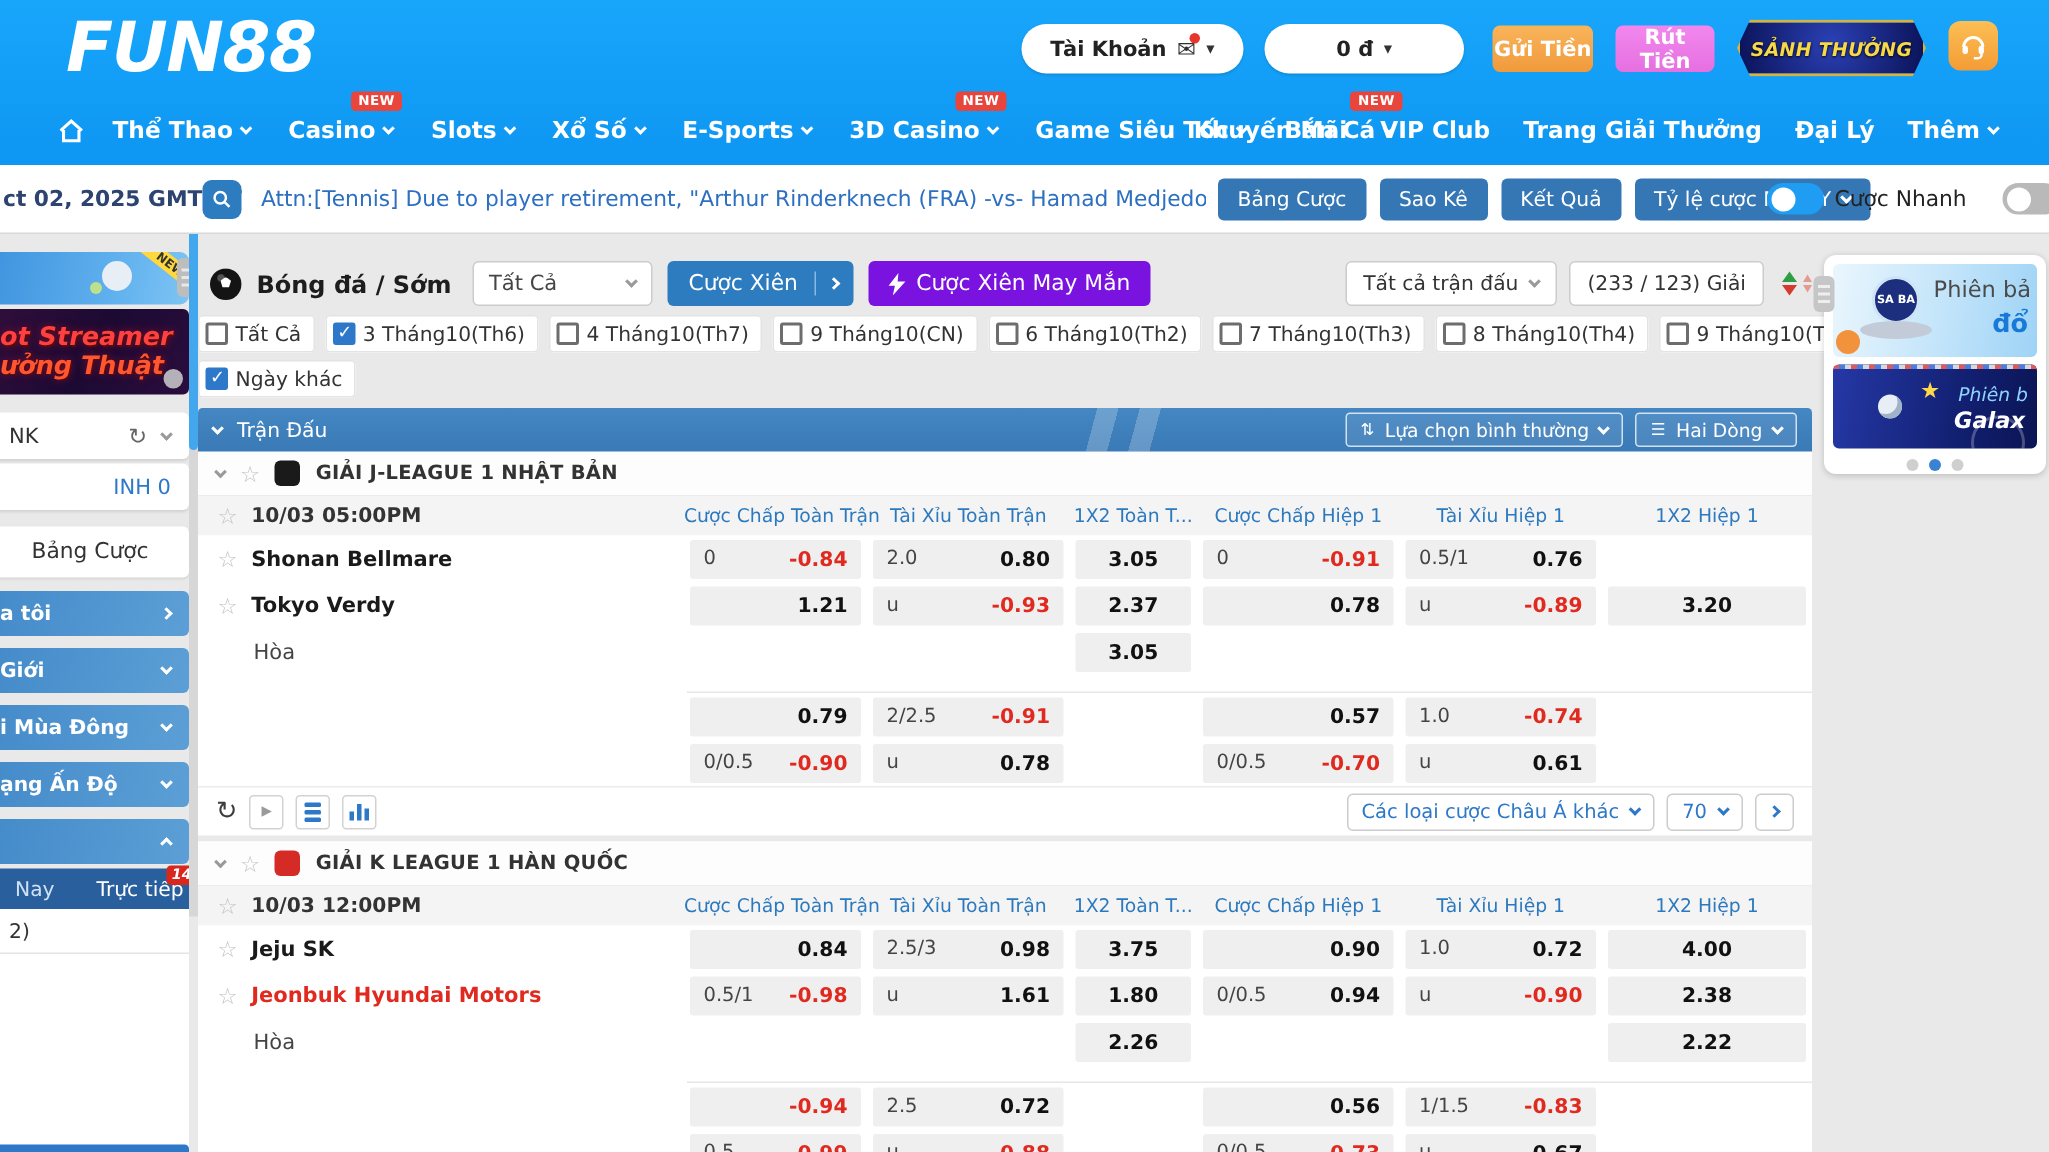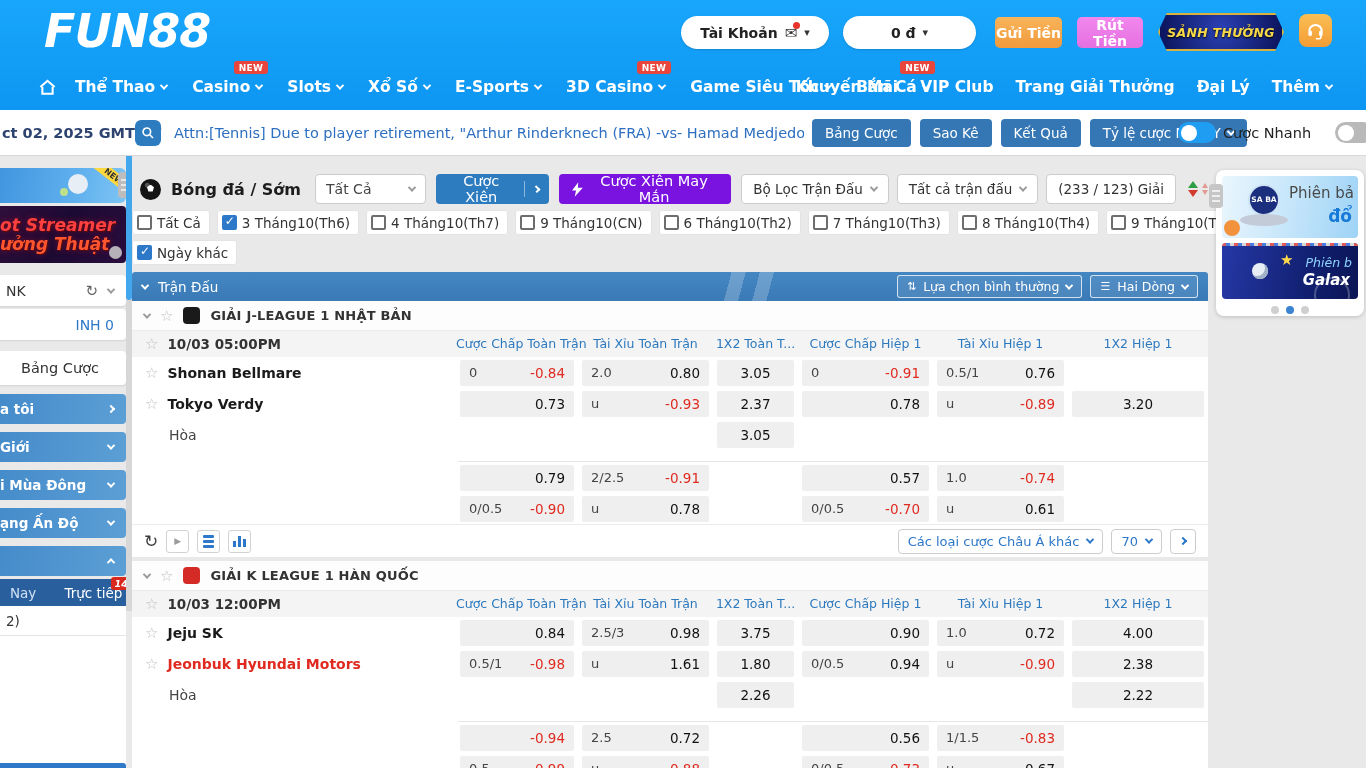--- a/index.html
+++ b/index.html
@@ -112,21 +112,21 @@
   .col-h{font-size:12.5px;color:#2d79be;text-align:center;line-height:26px;white-space:nowrap;overflow:visible}
   .m-row{height:31px;background:#fff}
   .team-cell{display:flex;align-items:center;gap:9px;padding-left:13px}
   .team-name{font-size:14px;font-weight:bold;color:#1a1a1a;white-space:nowrap}
   .team-name.red{color:#e02a20}
   .draw-name{font-size:14px;color:#444;padding-left:24px}
   .o-cell{padding:0}
   .o-box{margin:2.5px 4px;height:26px;background:#efefef;border-radius:2px;display:flex;align-items:center;justify-content:space-between;padding:0 9px;cursor:pointer}
   .o-box.center{justify-content:center}
   .o-box .l{font-size:13px;color:#444}
-  .o-box .r{font-size:13.5px;font-weight:normal;color:#111}
+  .o-box .r{font-size:13.5px;font-weight:bold;color:#111}
   .o-box .r.neg{color:#e02a20}
   .row-gap{height:12px;background:#fff;margin-left:326px;border-bottom:1px solid #e6e6e6}
   .tools{height:33px;background:#fff;border-top:1px solid #ececec;display:flex;align-items:center;gap:8px;padding:0 12px}
   .ic-refresh{font-size:17px;color:#3c3c3c;cursor:pointer;line-height:1}
   .ic-box{width:23px;height:23px;border:1px solid #d2d2d2;border-radius:3px;display:flex;align-items:center;justify-content:center;cursor:pointer;gap:1.5px}
   .ic-box .play{font-size:9px;color:#9a9a9a}
   .dbbars{display:flex;flex-direction:column;gap:2px}
   .dbbars i{width:11px;height:3px;background:#2d78c8;border-radius:1px;display:block}
   .vbars{display:flex;align-items:flex-end;gap:2px}
   .vbars i{width:3px;background:#2d78c8;display:block}
@@ -346,24 +346,20 @@
       <span class="chev right c-white" style="margin-right:10px"></span>
     </button>
     <button class="btn-lucky">
       <svg width="12" height="15" viewBox="0 0 12 16">
           <polygon points="7,0 0,9 4.5,9 3,16 12,6 6.5,6" fill="#fff"></polygon>
         </svg>
       <span>Cược Xiên May Mắn</span>
     </button>
     <div class="f-right">
       <div class="wbtn">
-        <span>Bộ Lọc Trận Đấu</span>
-        <span class="chev down c-gray"></span>
-      </div>
-      <div class="wbtn">
         <span>Tất cả trận đấu</span>
         <span class="chev down c-gray"></span>
       </div>
       <div class="wbtn">
         <span>(233 / 123) Giải</span>
       </div>
       <span class="sorticon">
         <span class="scol">
             <i class="t-up"></i>
             <i class="t-dn"></i>
@@ -489,21 +485,21 @@
         </div>
       </div>
       <div class="grid m-row">
         <div class="team-cell">
           <span class="star">☆</span>
           <span class="team-name">Tokyo Verdy</span>
         </div>
         <div class="o-cell">
           <div class="o-box">
             <span class="l"></span>
-            <span class="r">0.73</span>
+            <span class="r">1.21</span>
           </div>
         </div>
         <div class="o-cell">
           <div class="o-box">
             <span class="l">u</span>
             <span class="r neg">-0.93</span>
           </div>
         </div>
         <div class="o-cell">
           <div class="o-box center">

